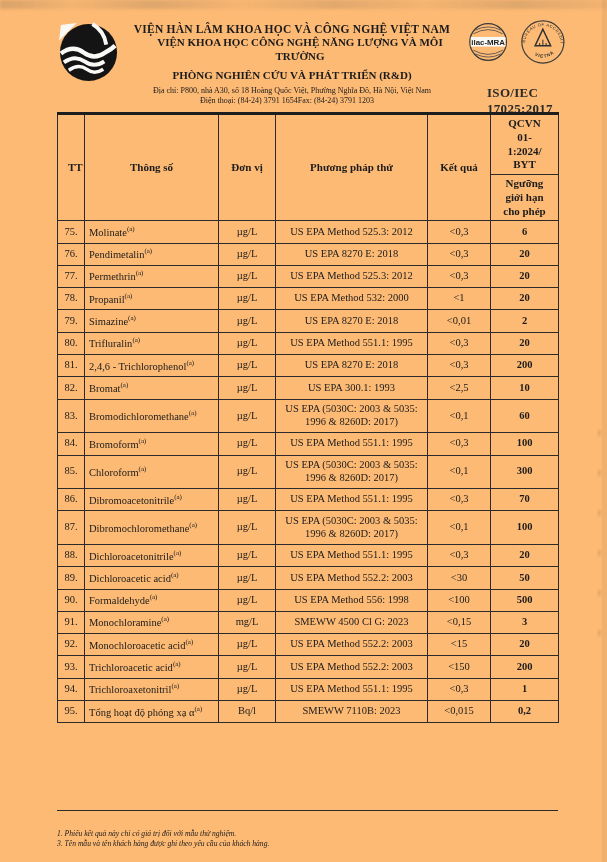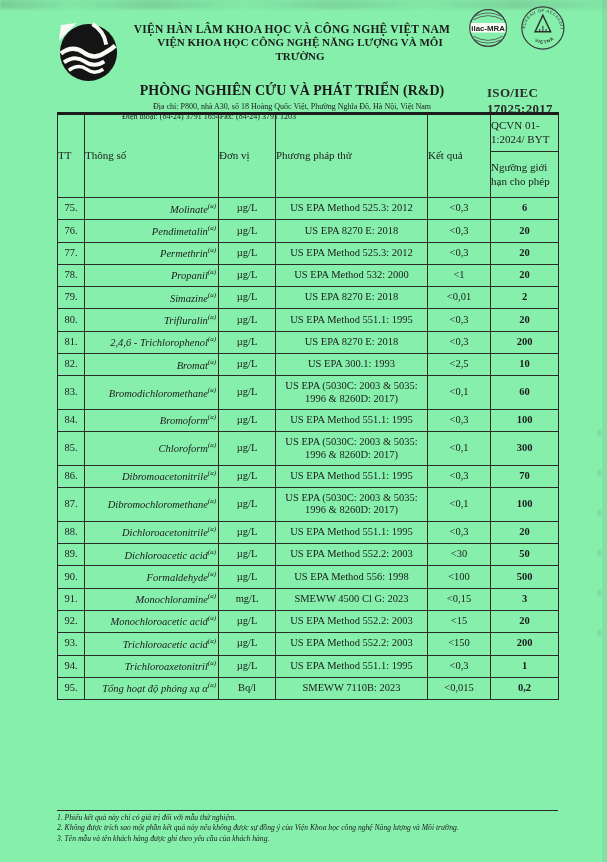--- a/index.html
+++ b/index.html
@@ -1,19 +1,19 @@
 <!DOCTYPE html>
 <html><head>
 <meta charset="utf-8">
 <style>
   html,body{margin:0;padding:0;}
   .page{
     position:relative;
     width:607px;height:862px;
-    background:#86efac;
+    background:#fdba74;
     font-family:"Liberation Serif", serif;
     color:#1b1b1b;
     overflow:hidden;
   }
   
   .bleed-top{
     position:absolute;top:0;left:0;right:0;height:9px;
     background:linear-gradient(90deg,
       rgba(70,70,70,.20) 0%, rgba(70,70,70,.05) 12%,
       rgba(70,70,70,.17) 25%, rgba(70,70,70,.04) 40%,
@@ -24,45 +24,45 @@
   .edge-right{position:absolute;right:0;top:0;bottom:0;width:5px;background:rgba(0,0,0,.05);}
   .smudge{position:absolute;right:6px;top:430px;width:3px;height:220px;
     background:repeating-linear-gradient(rgba(0,0,0,.10) 0 6px, transparent 6px 40px);
     filter:blur(1px);}
 
   
   .logo{position:absolute;top:21px;left:57px;width:63px;height:63px;}
   .org{position:absolute;top:22px;left:118px;width:348px;text-align:center;line-height:1.25;}
   .org-l1{font-size:11.5px;font-weight:bold;letter-spacing:.2px;}
   .org-l2{font-size:11px;font-weight:bold;margin-left:16px;}
-  .org-l3{font-size:14px;font-weight:bold;margin-top:18px;}
+  .org-l3{font-size:11px;font-weight:bold;margin-top:5px;}
   .org-l4{font-size:10.5px;font-weight:bold;margin-top:1px;}
   .org-addr{font-size:8px;margin-top:3px;}
-  .org-contact{font-size:8px;display:flex;justify-content:flex-start;padding:0 14px 0 4px;}
-  .stamps{position:absolute;top:3px;left:468px;width:98px;display:flex;gap:12px;align-items:center;}
+  .org-contact{font-size:8px;display:flex;justify-content:center;padding:0 14px 0 4px;}
+  .stamps{position:absolute;top:17px;left:468px;width:98px;display:flex;gap:12px;align-items:center;}
   .iso-label{position:absolute;top:85px;left:487px;font-family:Liberation Serif, serif;
     font-size:13px;font-weight:bold;color:#2a2a2a;letter-spacing:.3px;}
 
   
   .tbl-wrap{position:absolute;top:112px;left:57px;width:501px;}
   table{border-collapse:collapse;width:100%;table-layout:fixed;border-top:3px solid #1d1d1d;}
   th,td{border:1px solid #2b2b2b;}
-  th{font-size:11px;font-weight:normal;text-align:left;padding:2px 0;line-height:1.25;}
+  th{font-size:11px;font-weight:bold;text-align:center;padding:2px 10px;line-height:1.25;}
   thead tr:first-child{height:38px;}
   thead tr:last-child{height:46px;}
   td{font-size:10.5px;line-height:1.22;padding:3.5px 2px;vertical-align:middle;}
   .c-tt{text-align:center;}
-  .c-param{text-align:right;padding-left:17px;font-style:italic;}
+  .c-param{text-align:left;padding-left:4px;}
   .c-param sup{font-size:7px;}
   .c-unit,.c-method,.c-result{text-align:center;}
   .c-limit{text-align:center;font-weight:bold;}
 
   
   .notes{position:absolute;top:810px;left:57px;width:501px;
-    border-top:1.5px solid #2b2b2b;padding-top:2px;
+    border-top:1.5px solid #2b2b2b;padding-top:18px;
     font-size:7.6px;font-style:italic;line-height:1.35;}
   .footer-row{position:absolute;top:869px;left:57px;width:501px;
     border-top:1.2px solid #2b2b2b;padding-top:2px;
     font-size:9.5px;display:flex;flex-direction:column;}
   .footer-row .f-left{flex:1;text-align:left;}
   .footer-row .f-center{flex:1.4;text-align:center;}
   .footer-row .f-right{flex:1;text-align:right;}
   svg text{font-family:"Liberation Sans",sans-serif;}
 </style>
 </head>
@@ -334,21 +334,20 @@
     <td class="c-method">SMEWW 7110B: 2023</td>
     <td class="c-result">&lt;0,015</td>
     <td class="c-limit">0,2</td>
   </tr>
 </tbody>
     </table>
   </div>
 
   <div class="notes">
     <div>1. Phiếu kết quả này chỉ có giá trị đối với mẫu thử nghiệm.</div>
-    <div>2. Không được trích sao một phần kết quả này nếu không được sự đồng ý của Viện Khoa học công nghệ Năng lượng và Môi trường.</div>
     <div>3. Tên mẫu và tên khách hàng được ghi theo yêu cầu của khách hàng.</div>
   </div>
 
   <div class="footer-row">
     <span class="f-left">BM 24.1</span>
     <span class="f-center">Ngày hiệu lực: 01/01/2024</span>
     <span class="f-right">Trang: 5/6</span>
   </div>
 </div>
 

